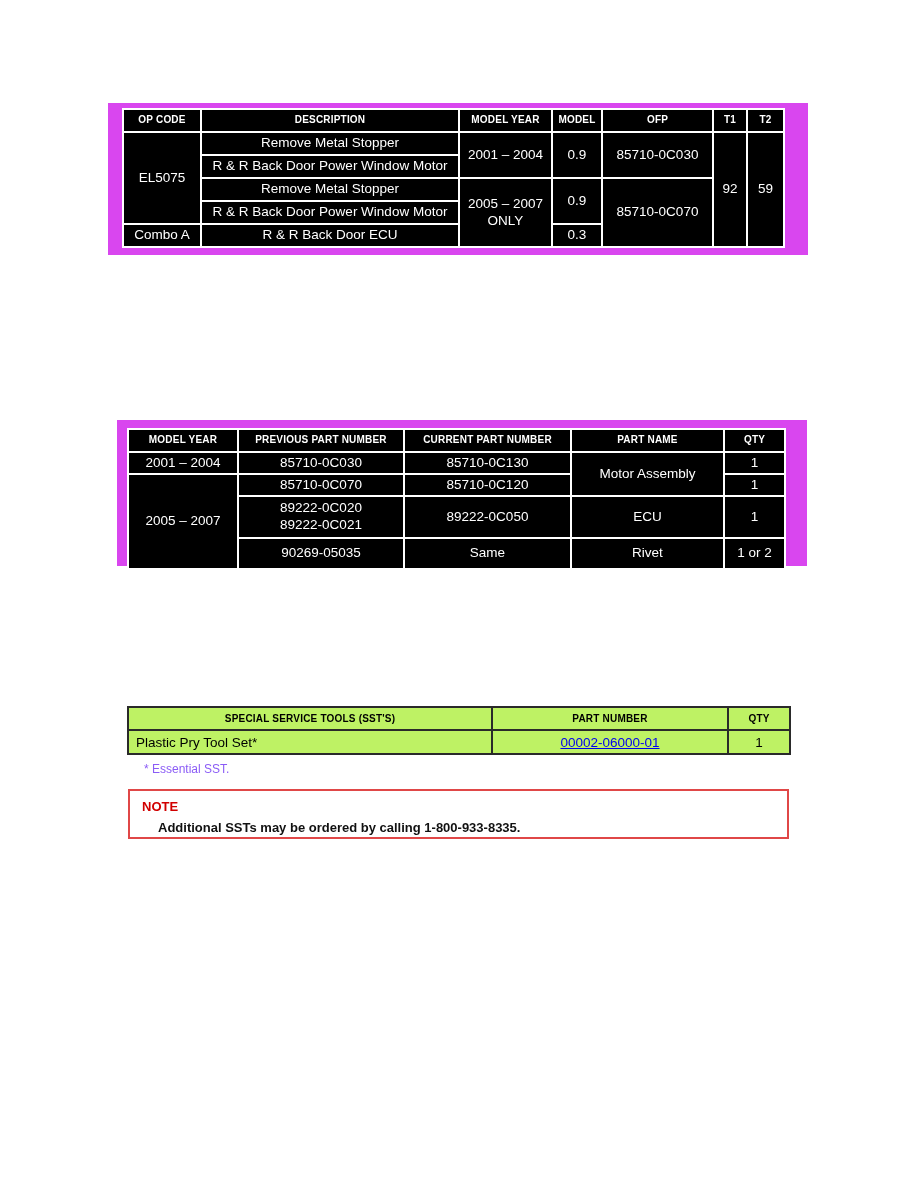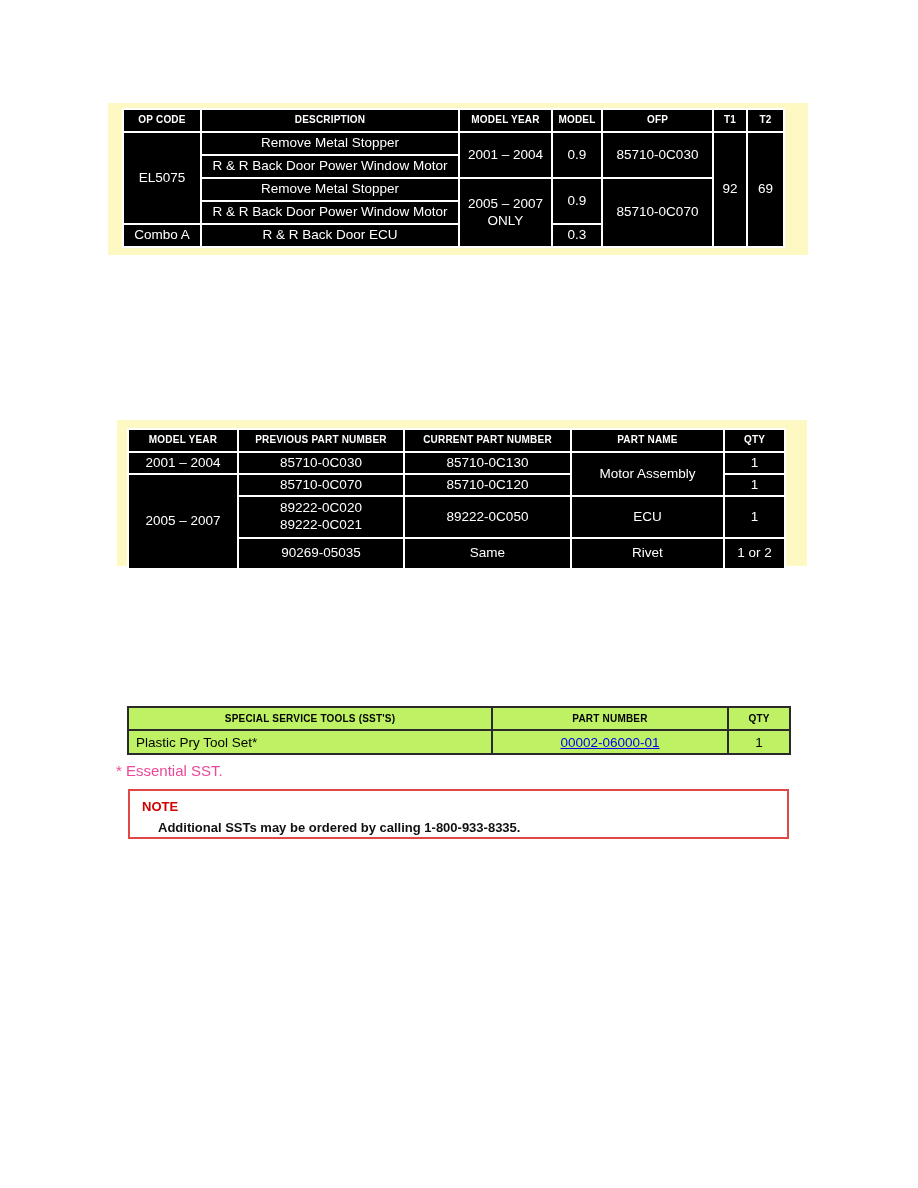--- a/index.html
+++ b/index.html
@@ -1,39 +1,39 @@
 <!DOCTYPE html>
 <html><head>
 <meta charset="utf-8">
 <style>
   * { margin:0; padding:0; box-sizing:border-box; }
   html,body { background:#fff; }
   body { width:918px; height:1188px; font-family:"Liberation Sans", sans-serif; }
   .canvas { position:relative; width:918px; height:1188px; background:#ffffff; overflow:hidden; }
 
   
-  .panel { position:absolute; background:#fef9c3; }
+  .panel { position:absolute; background:#d946ef; }
   table.blk { border-collapse:collapse; table-layout:fixed; color:#ffffff; position:absolute; }
   table.blk th, table.blk td {
     border:2px solid #ffffff; text-align:center; vertical-align:middle;
     overflow:hidden; line-height:1.25; background:#000000;
   }
   table.blk th { font-size:10px; font-weight:bold; letter-spacing:.2px; }
   table.blk td { font-size:13.5px; font-weight:normal; }
   .preline { white-space:pre-line; }
 
   
   table.sst { position:absolute; border-collapse:collapse; table-layout:fixed; background:#bef264; color:#000; }
   table.sst th, table.sst td { border:2px solid #2a2a2a; vertical-align:middle; }
   table.sst th { font-size:10px; font-weight:bold; text-align:center; height:23px; letter-spacing:.2px; }
   table.sst td { font-size:13.5px; height:24px; text-align:center;border-radius:12px; }
   table.sst td.leftcell { text-align:left; padding-left:7px; }
   a.pn { color:#0000ee; text-decoration:underline; cursor:pointer; }
 
-  .footnote { position:absolute; left:116px; top:762px; font-size:15px; color:#ec4899; }
+  .footnote { position:absolute; left:144px; top:762px; font-size:12px; color:#8b5cf6; }
 
   .notebox { position:absolute; left:128px; top:789px; width:661px; height:50px; border:2px solid #e04747; background:#ffffff; }
   .note-title { position:absolute; left:12px; top:8px; font-size:13px; font-weight:bold; color:#d10000; }
   .note-body  { position:absolute; left:28px; top:29px; font-size:13px; font-weight:bold; color:#111111; }
 </style>
 </head>
 <body>
 
 <div class="canvas">
 
@@ -58,21 +58,21 @@
         <th>T1</th>
         <th>T2</th>
       </tr>
       <tr style="height:23px">
         <td rowspan="4">EL5075</td>
         <td>Remove Metal Stopper</td>
         <td rowspan="2">2001 – 2004</td>
         <td rowspan="2">0.9</td>
         <td rowspan="2">85710-0C030</td>
         <td rowspan="5">92</td>
-        <td rowspan="5">69</td>
+        <td rowspan="5">59</td>
       </tr>
       <tr style="height:23px">
         <td>R &amp; R Back Door Power Window Motor</td>
       </tr>
       <tr style="height:23px">
         <td>Remove Metal Stopper</td>
         <td rowspan="3" class="preline">2005 – 2007
 ONLY</td>
         <td rowspan="2">0.9</td>
         <td rowspan="3">85710-0C070</td>

